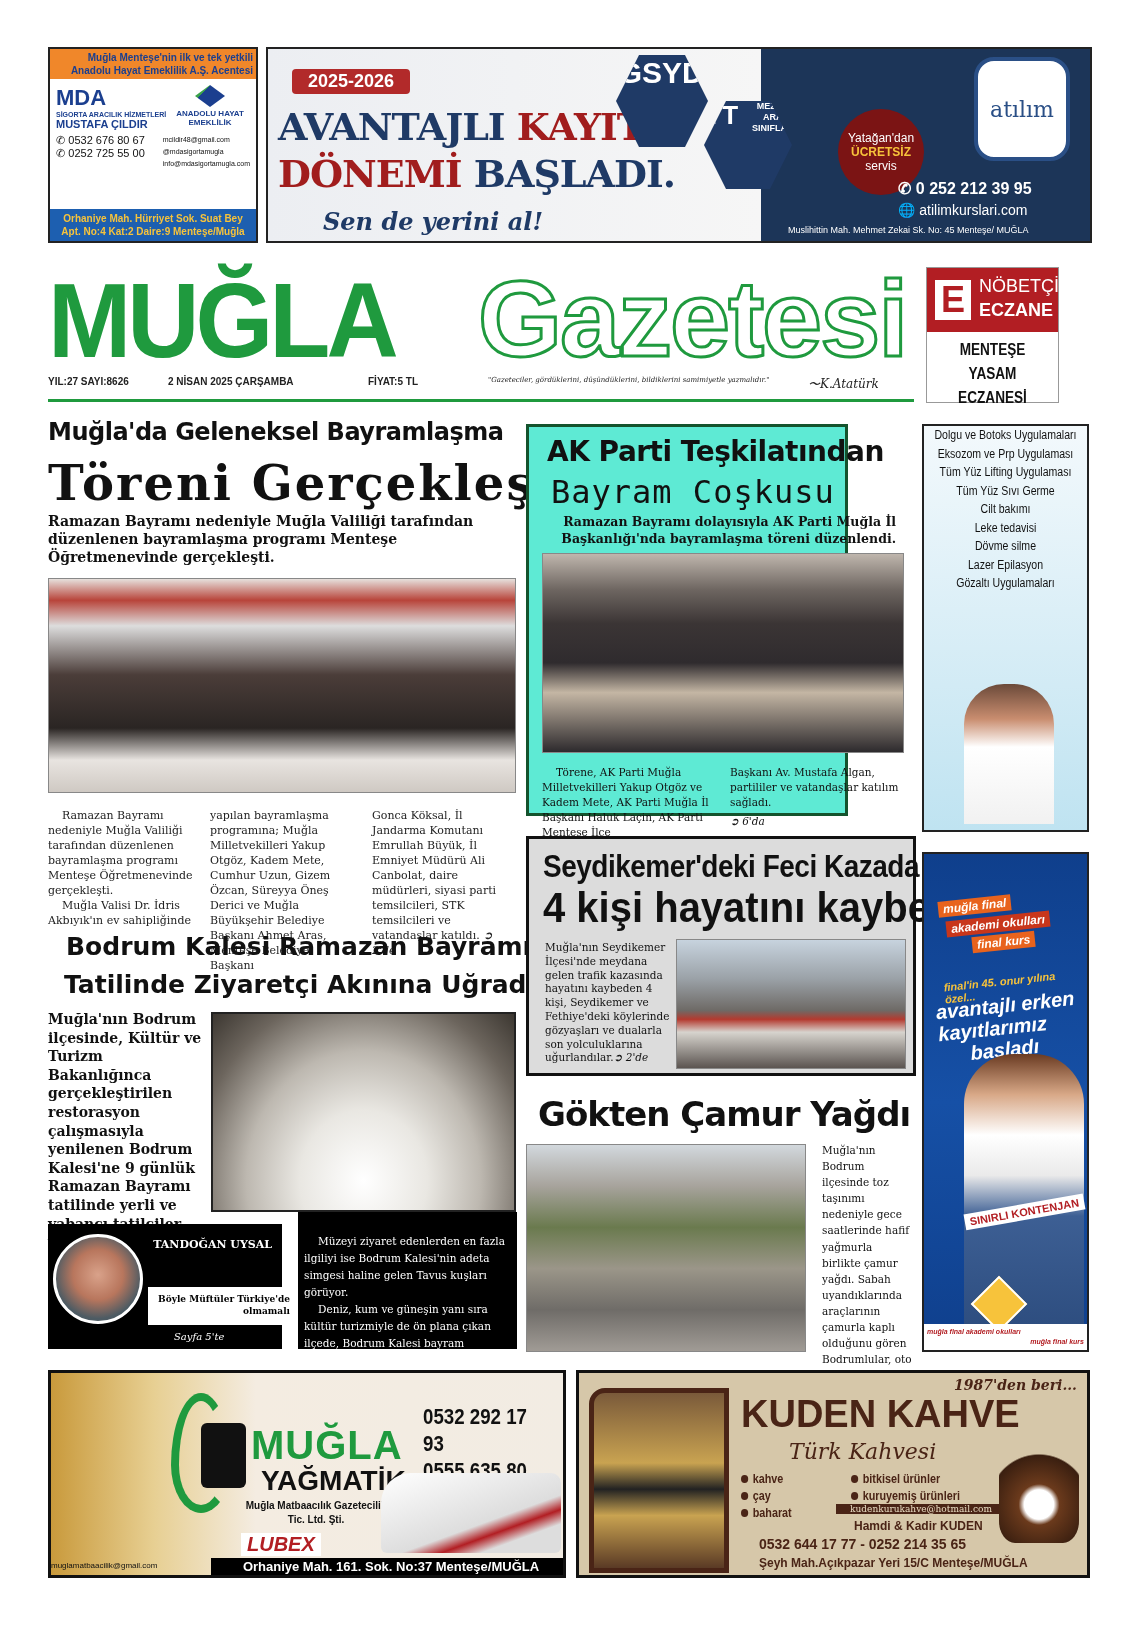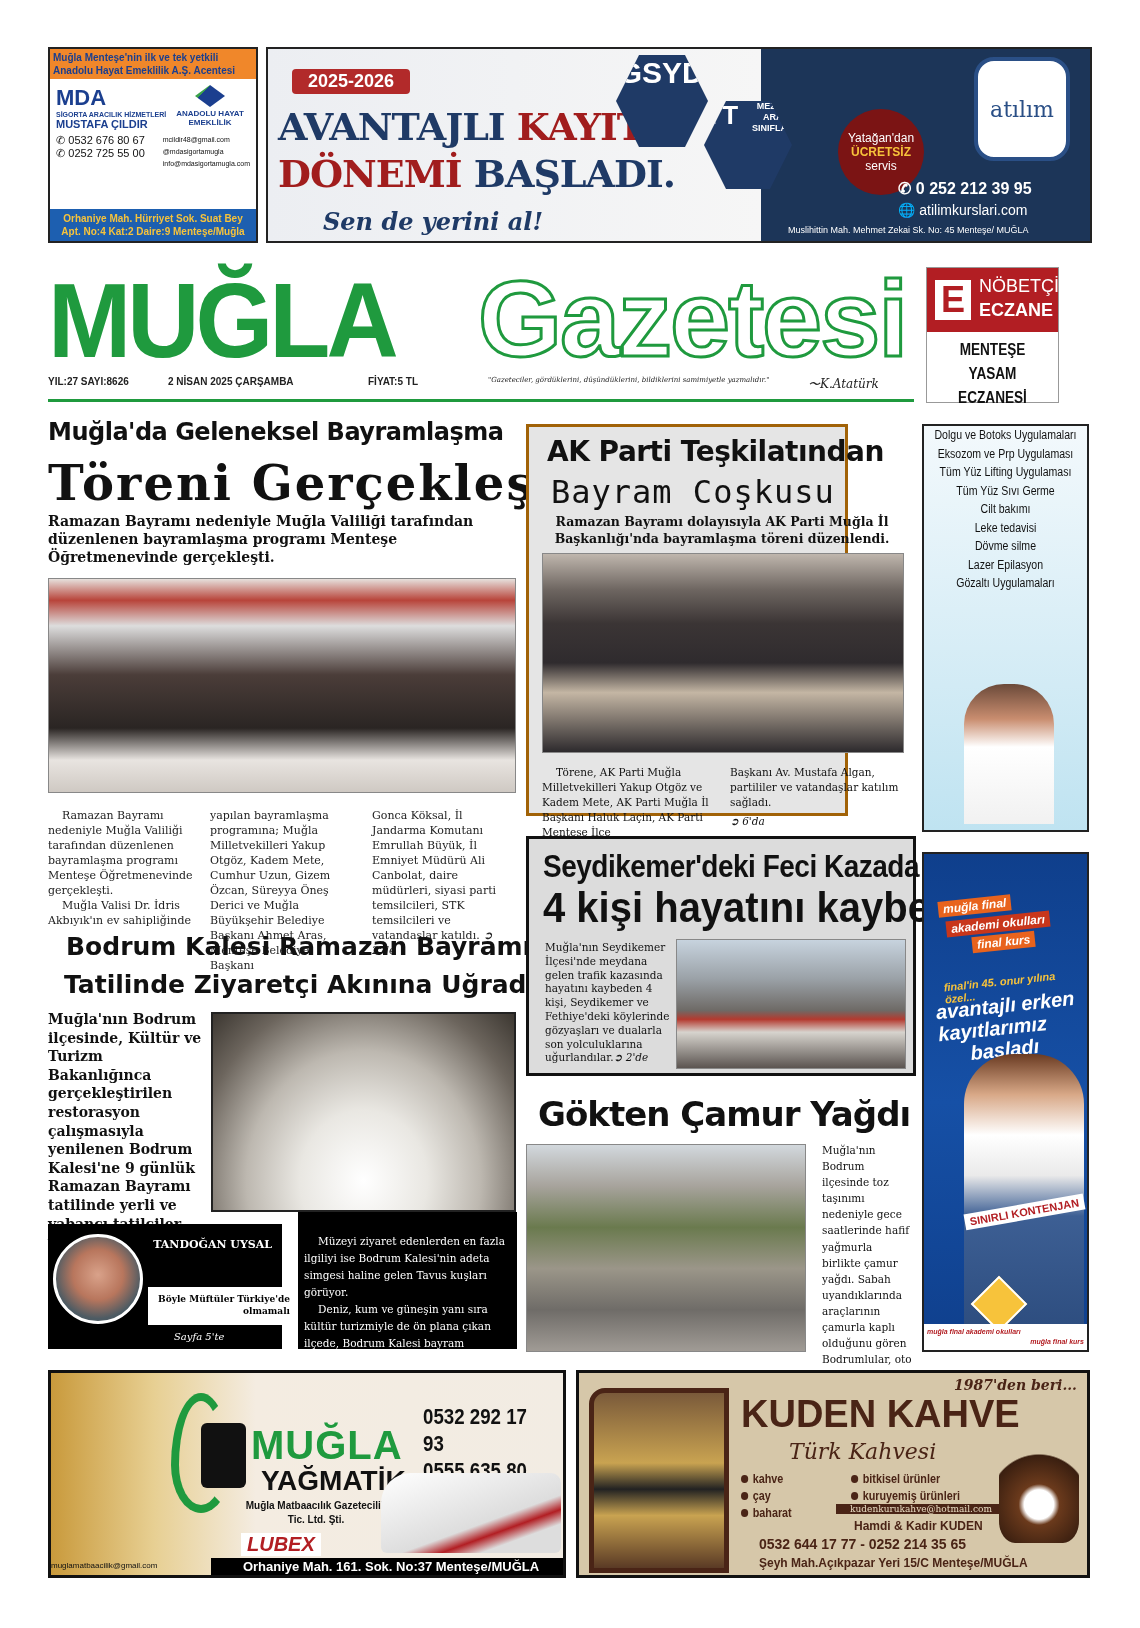--- a/index.html
+++ b/index.html
@@ -1,19 +1,19 @@
 <!DOCTYPE html>
 <html><head>
 <meta charset="utf-8">
 <style>
 *{box-sizing:border-box;margin:0;padding:0}
 body{width:1140px;height:1628px;background:#fff;font-family:"DejaVu Serif",serif;color:#111;position:relative;overflow:hidden}
 .abs{position:absolute}
 .ad-mda{left:48px;top:47px;width:210px;height:196px;border:2px solid #222;background:#fff;overflow:hidden}
-.mda-top{background:#f0872a;color:#1b3f8f;font:bold 10px "Liberation Sans",sans-serif;text-align:left;padding:2px 3px;line-height:13px}
+.mda-top{background:#f0872a;color:#1b3f8f;font:bold 10px "Liberation Sans",sans-serif;text-align:right;padding:2px 3px;line-height:13px}
 .mda-logo{display:flex;justify-content:space-between;padding:6px 6px 0}
 .mda-brand{color:#1b3f8f;font:bold 22px "Liberation Sans",sans-serif}
 .mda-sub{color:#1b3f8f;font:bold 7px "Liberation Sans",sans-serif}
 .mda-name{color:#1b3f8f;font:bold 11px "Liberation Sans",sans-serif}
 .mda-ah{color:#1b3f8f;font:bold 8px "Liberation Sans",sans-serif;text-align:center;width:80px}
 .mda-contact{display:flex;justify-content:space-between;padding:4px 6px;font:11px "Liberation Sans",sans-serif}
 .mda-contact small{font-size:7px;display:block;line-height:12px}
 .mda-bottom{position:absolute;bottom:0;left:0;right:0;background:#1d5fb0;color:#f7c33b;font:bold 10px "Liberation Sans",sans-serif;text-align:center;padding:3px;line-height:13px}
 .ad-atilim{left:266px;top:47px;width:826px;height:196px;border:2px solid #222;background:linear-gradient(90deg,#eceef2 0%,#f6f6f6 60%,#1c3558 60%);overflow:hidden}
 .at-badge{left:24px;top:20px;background:#b22a2a;color:#fff;font:bold 18px "Liberation Sans",sans-serif;padding:2px 16px;border-radius:4px}
@@ -54,24 +54,24 @@
 .bod-h2{left:64px;top:970px;font-size:25px;white-space:nowrap}
 .bod-lead{left:48px;top:1010px;width:160px;font:bold 14px "DejaVu Serif",serif;line-height:18.6px}
 .photo.peacock{left:211px;top:1012px;width:305px;height:200px;background:radial-gradient(ellipse at 50% 85%,#fff 0%,#e9e7e2 30%,#bdb8b0 55%,#6c655d 80%,#3c3731 100%);border:2px solid #222}
 .col-box{left:48px;top:1224px;width:234px;height:125px;background:#000;color:#fff}
 .col-avatar{position:absolute;left:5px;top:10px;width:90px;height:90px;border-radius:50%;background:radial-gradient(circle at 50% 45%,#d9a28a 0%,#b8765d 40%,#4d5b63 70%);border:3px solid #fff}
 .col-name{position:absolute;right:10px;top:14px;font:bold 11px "DejaVu Serif",serif}
 .col-white{position:absolute;left:100px;top:63px;width:146px;height:38px;background:#fff;color:#000;font:bold 9px "DejaVu Serif",serif;text-align:right;padding:6px 4px;line-height:12px}
 .col-page{position:absolute;left:126px;top:107px;font:italic 10px "DejaVu Serif",serif}
 .dark-box{left:298px;top:1212px;width:219px;height:137px;background:#000;color:#fff;font:10.5px "DejaVu Serif",serif;line-height:17px;padding:21px 6px}
 .dark-box p{text-indent:14px}
-.ak-box{left:526px;top:424px;width:322px;height:392px;border:3px solid #a16207;background:#e5e5e5}
+.ak-box{left:526px;top:424px;width:322px;height:392px;border:3px solid #14532d;background:#5eead4}
 .ak-h1{position:absolute;left:18px;top:8px;font:bold 28px "DejaVu Sans",sans-serif;letter-spacing:-.5px;white-space:nowrap}
 .ak-h2{position:absolute;left:22px;top:46px;font:32px "DejaVu Sans Mono",monospace;letter-spacing:1px;white-space:nowrap}
-.ak-sum{position:absolute;left:10px;top:86px;width:366px;text-align:center;font:bold 12.5px "DejaVu Serif",serif;line-height:17px}
+.ak-sum{position:absolute;left:1px;top:86px;width:366px;text-align:right;font:bold 12.5px "DejaVu Serif",serif;line-height:17px}
 .photo.ak{position:absolute;left:13px;top:126px;width:362px;height:200px;background:linear-gradient(180deg,#bfb6ad 0%,#6e6661 18%,#3b3535 35%,#2f2b2e 55%,#c4b6a4 70%,#2d2a2d 100%)}
 .ak-cols{position:absolute;left:13px;top:338px;width:362px;display:flex;gap:14px;font:10.5px "DejaVu Serif",serif;line-height:15px}
 .ak-cols>div{flex:1}
 .sey-box{left:526px;top:836px;width:390px;height:240px;border:3px solid #111;background:#dcdcdc}
 .sey-h1{position:absolute;left:14px;top:12px;font:bold 28px "Liberation Sans",sans-serif;letter-spacing:-.5px;white-space:nowrap;transform:scaleY(1.1)}
 .sey-h2{position:absolute;left:14px;top:46px;font:bold 40px "Liberation Sans",sans-serif;white-space:nowrap;transform:scaleY(1.05)}
 .sey-txt{position:absolute;left:16px;top:102px;width:125px;font:10.5px "DejaVu Serif",serif;line-height:13.8px}
 .photo.crash{position:absolute;left:147px;top:100px;width:230px;height:130px;background:linear-gradient(180deg,#c7d3de 0%,#9ba2a8 30%,#6e6a66 55%,#b43a2f 62%,#d7d4ce 72%,#5b5450 100%)}
 .gok-h{left:538px;top:1094px;font:bold 34px "DejaVu Sans",sans-serif;letter-spacing:-1px;white-space:nowrap}
 .photo.mud{left:526px;top:1144px;width:280px;height:208px;background:linear-gradient(180deg,#d2d8dd 0%,#a7a39c 20%,#6a7a4e 40%,#9b9689 60%,#6f6c68 80%,#a09b95 100%);border:1px solid #888}

